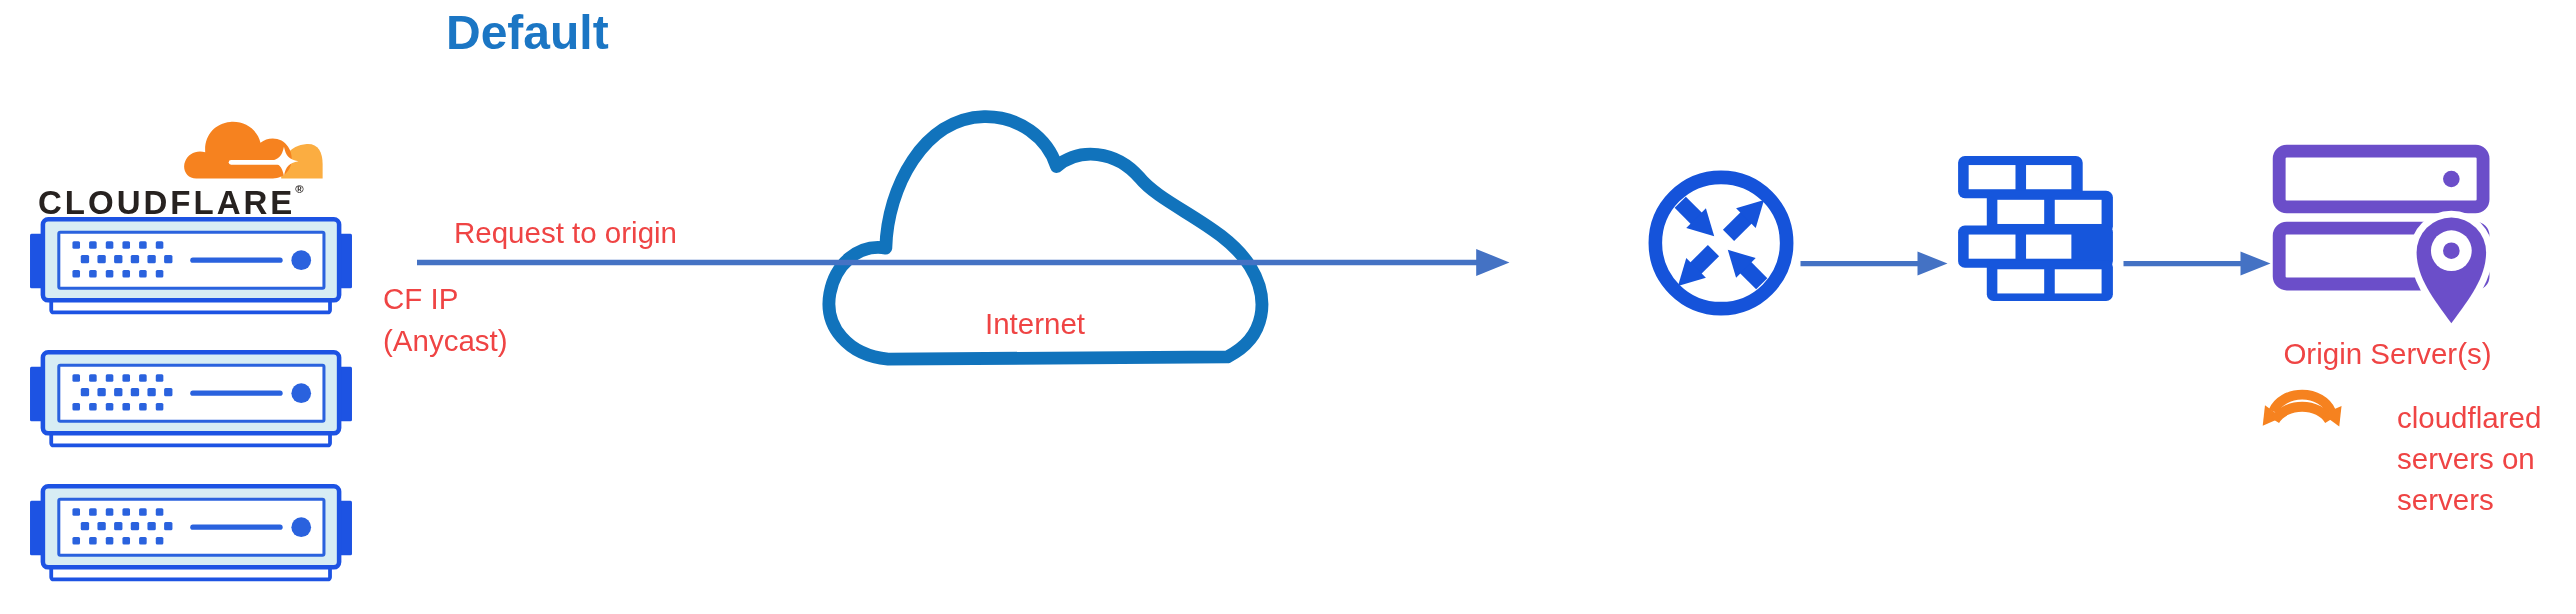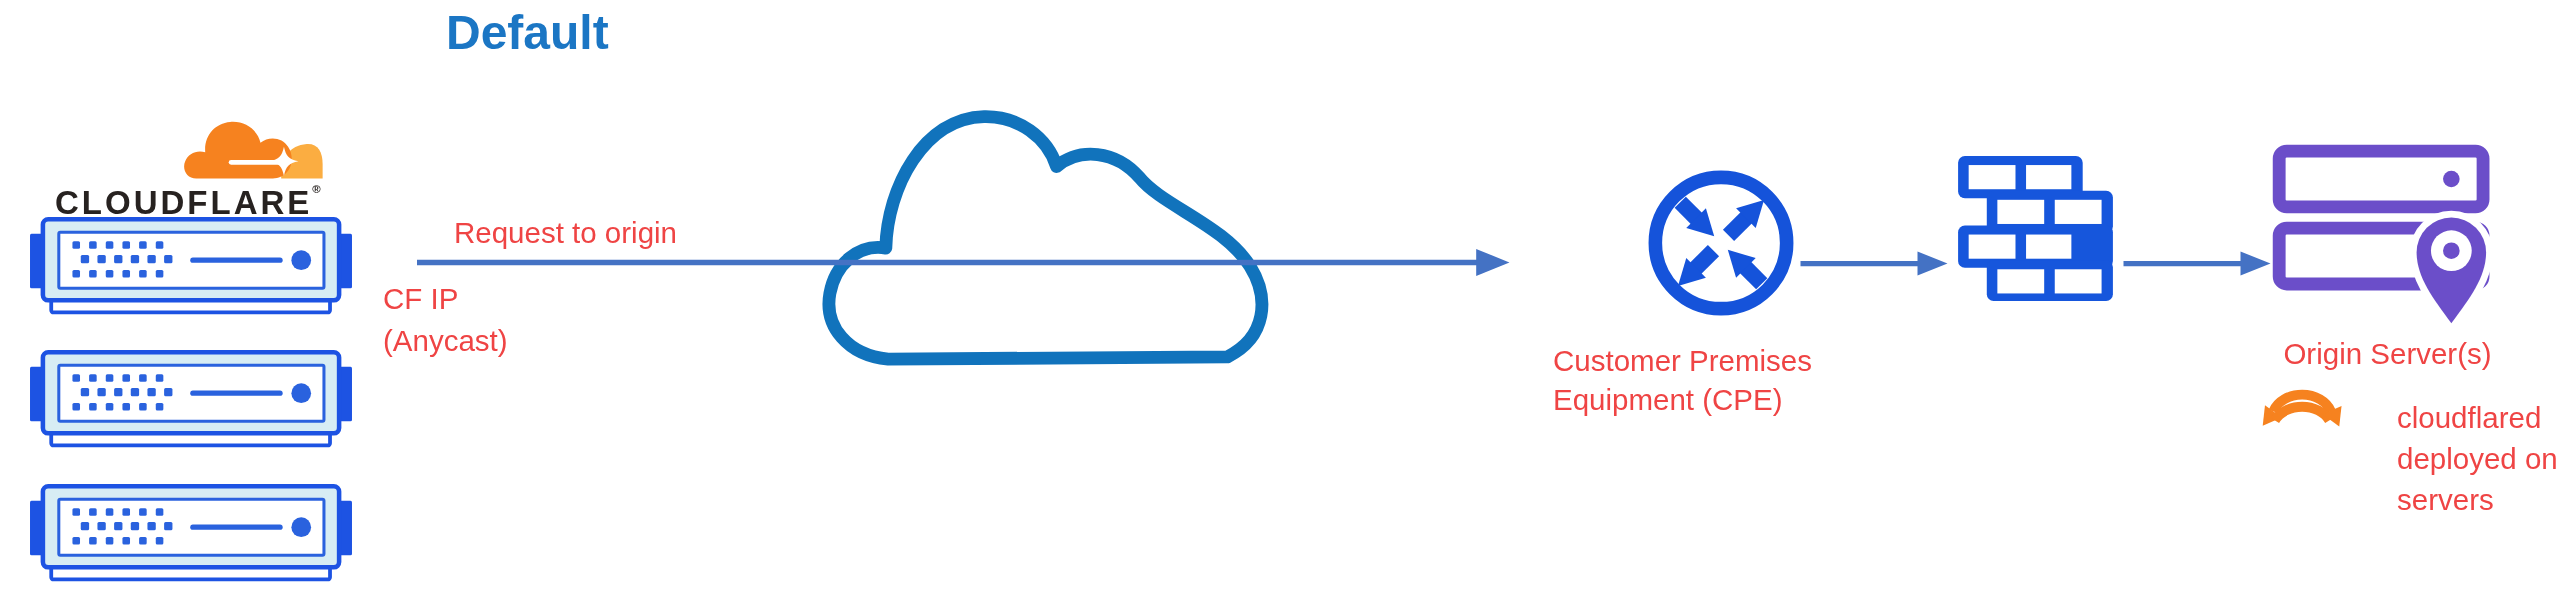--- a/index.html
+++ b/index.html
@@ -36,21 +36,21 @@
              C 36 46 52 28 74 26 C 96 24 114 38 118 56
              C 130 46 150 48 158 62 C 166 74 165 92 154 101
              C 149 106 141 108 133 108 Z" fill="#f6821f"></path>
 
     <rect x="72" y="81" width="80" height="7" rx="3.5" fill="#ffffff"></rect>
 
     <path d="M 152 62 C 155 76 159 80 173 83 C 159 86 155 90 152 104
              C 149 90 145 86 131 83 C 145 80 149 76 152 62 Z" fill="#ffffff"></path>
   </svg>
 
-  <div class="abs wordmark" style="left:55px;top:183px;">
+  <div class="abs wordmark" style="left:38px;top:183px;">
     <span>CLOUDFLARE</span><sup>®</sup>
   </div>
 
   <svg class="abs" style="left:30px;top:217px;" width="322" height="100" viewBox="0 0 425 132">
     <rect x="28" y="100" width="368" height="26" rx="3" fill="#ffffff" stroke="#1d53e3" stroke-width="5"></rect>
     <rect x="0" y="22" width="20" height="72" rx="2" fill="#1d53e3"></rect>
     <rect x="405" y="22" width="20" height="72" rx="2" fill="#1d53e3"></rect>
     <rect x="17" y="3" width="391" height="107" rx="7" fill="#d7edf4" stroke="#1d53e3" stroke-width="6"></rect>
     <rect x="38" y="20" width="350" height="74" rx="2" fill="#ffffff" stroke="#2a62de" stroke-width="4"></rect>
     <g fill="#2a62de">
@@ -154,39 +154,36 @@
     <polygon points="1400,1 1444,19 1400,37" fill="#4472c4"></polygon>
   </svg>
 
   <div class="abs cap" style="left:454px;top:213px;z-index:3;">Request to origin</div>
 
   <div class="abs cap" style="left:383px;top:278px;line-height:42px;z-index:3;">
     <div>CF IP</div>
     <div>(Anycast)</div>
   </div>
 
+  <div class="abs cap center" style="left:944px;top:304px;width:182px;z-index:3;">Internet</div>
 
   <svg class="abs" style="left:1641px;top:163px;" width="160" height="160" viewBox="0 0 212 212">
     <circle cx="106" cy="106" r="87" fill="#ffffff" stroke="#1553da" stroke-width="18"></circle>
     <g fill="#1553da" stroke="#1553da">
       <line x1="52" y1="52" x2="74" y2="74" stroke-width="21"></line>
       <polygon points="97,97 60,86 86,60" stroke="none"></polygon>
       <line x1="116" y1="96" x2="140" y2="72" stroke-width="21"></line>
       <polygon points="163,49 126,60 152,86" stroke="none"></polygon>
       <line x1="96" y1="116" x2="72" y2="140" stroke-width="21"></line>
       <polygon points="49,163 60,126 86,152" stroke="none"></polygon>
       <line x1="160" y1="160" x2="138" y2="138" stroke-width="21"></line>
       <polygon points="115,115 152,126 126,152" stroke="none"></polygon>
     </g>
   </svg>
 
-  <div class="abs cap" style="left:1553px;top:341px;">
-    <div>Customer Premises</div>
-    <div>Equipment (CPE)</div>
-  </div>
 
   <svg class="abs" style="left:1800px;top:250px;" width="151" height="27" viewBox="0 0 200 36">
     <line x1="0" y1="18" x2="158" y2="18" stroke="#4472c4" stroke-width="7"></line>
     <polygon points="156,2 196,18 156,34" fill="#4472c4"></polygon>
   </svg>
 
   <svg class="abs" style="left:1958px;top:156px;" width="155" height="145" viewBox="0 0 205 192">
     <g fill="#1656dc">
       <rect x="0" y="0" width="165" height="56" rx="9"></rect>
       <rect x="38" y="46" width="167" height="56" rx="9"></rect>
@@ -228,18 +225,18 @@
   <svg class="abs" style="left:2255px;top:381px;" width="95" height="72" viewBox="0 0 125 95">
     <path d="M 24 40 A 40 32 0 0 1 100 40" fill="none" stroke="#f6821f" stroke-width="13"></path>
     <polygon points="10,59 35,48 13,32" fill="#f6821f"></polygon>
     <path d="M 100 52 A 40 32 0 0 1 24 52" fill="none" stroke="#f6821f" stroke-width="13" transform="rotate(180 62 52) translate(0 -52) scale(1 -1)"></path>
     <path d="M 98 52 A 40 32 0 0 0 26 52" fill="none" stroke="#f6821f" stroke-width="13"></path>
     <polygon points="114,33 111,60 89,44" fill="#f6821f"></polygon>
   </svg>
 
   <div class="abs cap" style="left:2352px;top:397px;line-height:41px;margin-left:45px;">
     <div>cloudflared</div>
-    <div>deployed on</div>
+    <div>servers on</div>
     <div>servers</div>
   </div>
 
 </div>
 
 
 </body></html>

